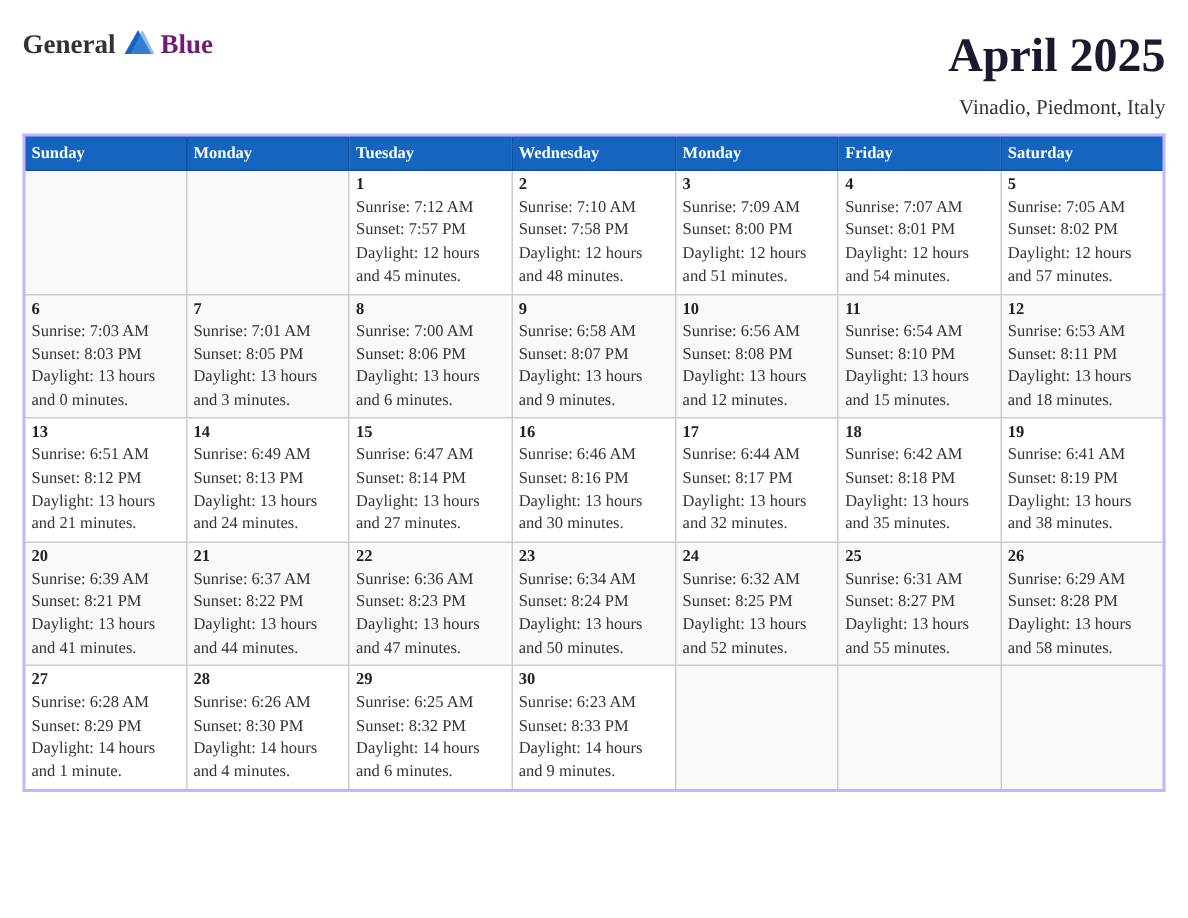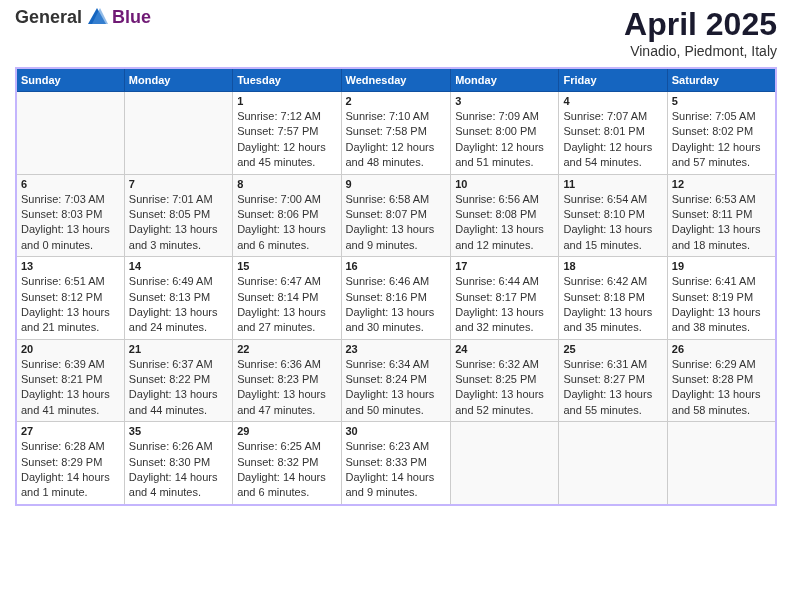--- a/index.html
+++ b/index.html
@@ -7,21 +7,22 @@
       font-family: Arial, sans-serif;
       background: #fff;
       width: 792px;
       height: 612px;
       overflow: hidden;
     }
     .page {
       width: 792px;
       height: 448px;
       background: #fff;
-      padding: 6px 15px;
+      padding: 18px 15px;
+      font-family: Liberation Serif, serif;
     }
     .header {
       display: flex;
       justify-content: space-between;
       align-items: flex-start;
       margin-bottom: 8px;
     }
     .logo {
       display: flex;
       align-items: center;
@@ -46,20 +47,21 @@
       text-align: right;
     }
     .month-title {
       font-size: 32px;
       font-weight: bold;
       color: #1a1a2e;
     }
     .location-title {
       font-size: 14px;
       color: #333;
+      margin-top: 10px;
     }
     .calendar {
       width: 100%;
       border-collapse: collapse;
       border: 2px solid #c4b5fd;
       font-size: 10px;
     }
     .calendar th {
       background-color: #1565c0;
       color: #fff;
@@ -240,21 +242,21 @@
             <div class="day-number">26</div>
             <div class="day-info">Sunrise: 6:29 AM<br>Sunset: 8:28 PM<br>Daylight: 13 hours and 58 minutes.</div>
           </td>
         </tr>
         <tr>
           <td>
             <div class="day-number">27</div>
             <div class="day-info">Sunrise: 6:28 AM<br>Sunset: 8:29 PM<br>Daylight: 14 hours and 1 minute.</div>
           </td>
           <td>
-            <div class="day-number">35</div>
+            <div class="day-number">28</div>
             <div class="day-info">Sunrise: 6:26 AM<br>Sunset: 8:30 PM<br>Daylight: 14 hours and 4 minutes.</div>
           </td>
           <td>
             <div class="day-number">29</div>
             <div class="day-info">Sunrise: 6:25 AM<br>Sunset: 8:32 PM<br>Daylight: 14 hours and 6 minutes.</div>
           </td>
           <td>
             <div class="day-number">30</div>
             <div class="day-info">Sunrise: 6:23 AM<br>Sunset: 8:33 PM<br>Daylight: 14 hours and 9 minutes.</div>
           </td>

